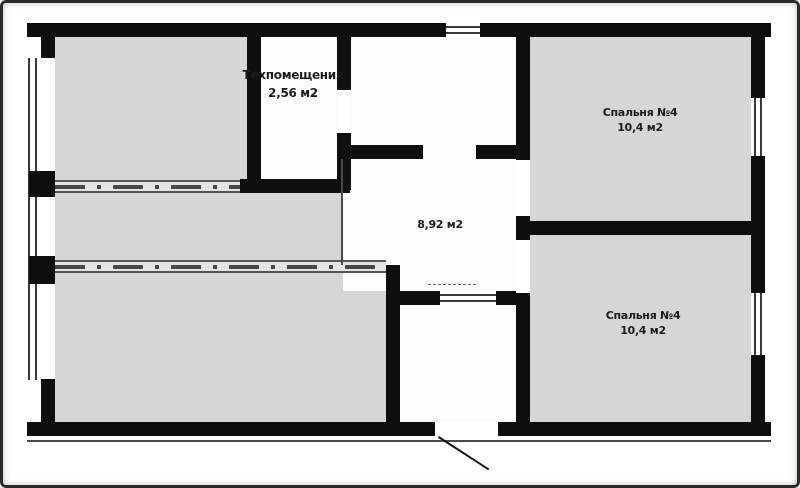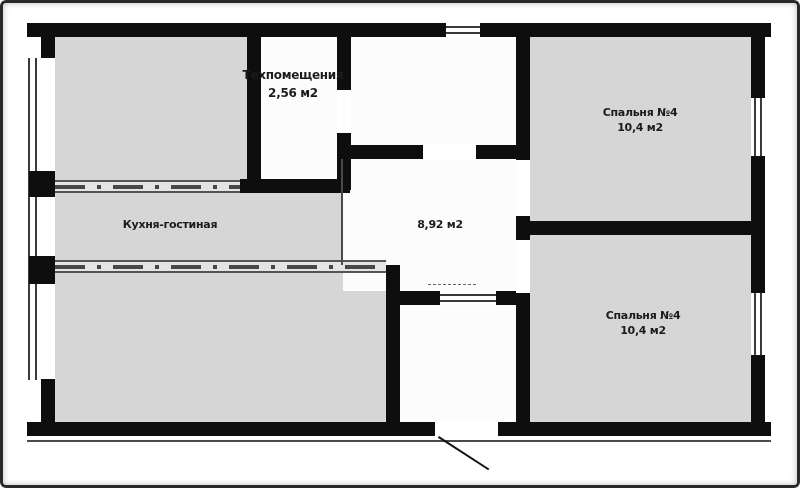--- a/index.html
+++ b/index.html
@@ -103,21 +103,20 @@
 
   <div class="room-label small" style="left:290px;top:81px;">
     <div>Техпомещения</div>
     <div>2,56 м2</div>
   </div>
   <div class="room-label" style="left:637px;top:117px;">
     <div>Спальня №4</div>
     <div>10,4 м2</div>
   </div>
   <div class="room-label" style="left:167px;top:222px;">
-    <div>Кухня-гостиная</div>
   </div>
   <div class="room-label" style="left:437px;top:222px;">
     <div>8,92 м2</div>
   </div>
   <div class="room-label" style="left:640px;top:320px;">
     <div>Спальня №4</div>
     <div>10,4 м2</div>
   </div>
 
 </div>

